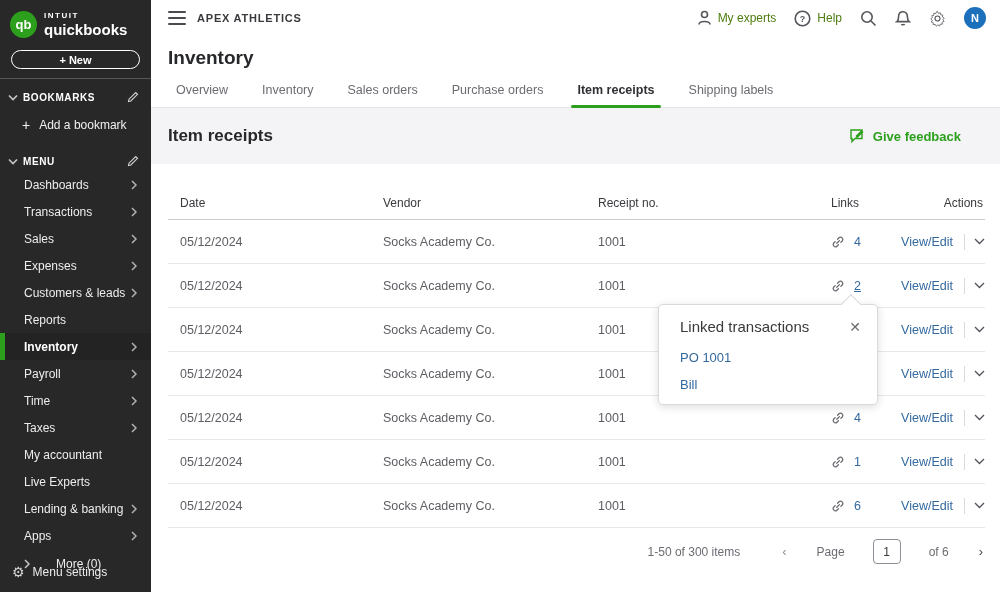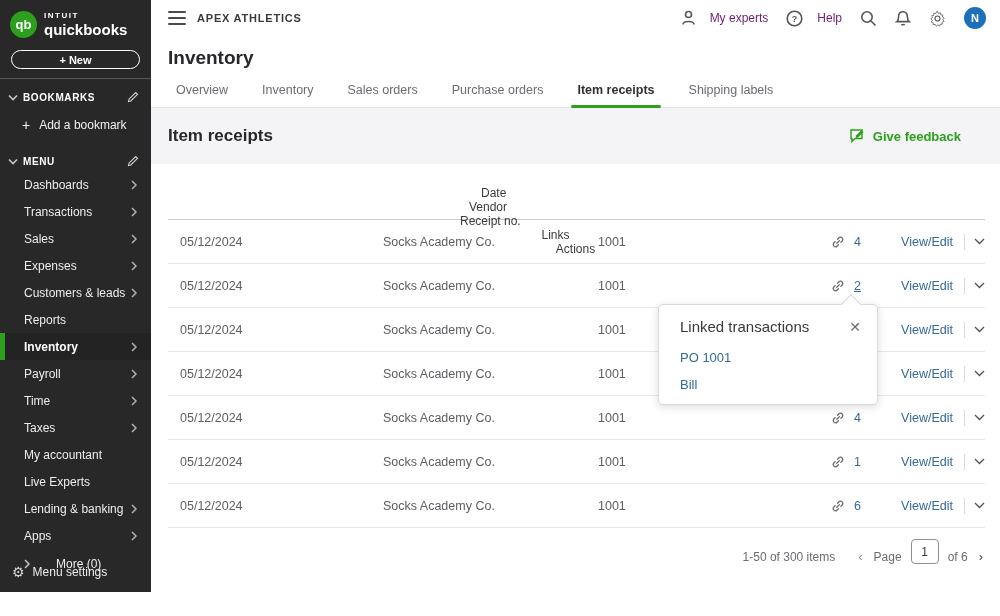--- a/index.html
+++ b/index.html
@@ -60,21 +60,21 @@
   }
   .gear-glyph { font-size: 14px; line-height: 1; color: #d6d6d6; }
 
   
   .main { flex: 1; position: relative; background: #fff; }
   .topbar { height: 36px; display: flex; align-items: center; padding: 0 14px 0 17px; }
   .hamburger { width: 18px; height: 14px; display: flex; flex-direction: column; justify-content: space-between; cursor: pointer; margin-right: 11px; }
   .hamburger span { height: 2px; background: #4a4b4f; border-radius: 1px; }
   .company { font-size: 11px; font-weight: 600; letter-spacing: 0.8px; color: #393a3d; }
   .topbar-right { margin-left: auto; display: flex; align-items: center; gap: 18px; }
-  .tb-item { display: flex; align-items: center; gap: 14px; color: #701a75; font-size: 12px; cursor: pointer; }
+  .tb-item { display: flex; align-items: center; gap: 6px; color: #4d7c0f; font-size: 12px; cursor: pointer; }
   .icon-svg { stroke: #55565b; fill: none; stroke-width: 1.6; }
   .avatar {
     width: 22px; height: 22px; border-radius: 50%; background: #1c6fbb; color: #fff;
     font-size: 11px; font-weight: bold; display: flex; align-items: center; justify-content: center; cursor: pointer;
   }
 
   .page-title { font-size: 19px; font-weight: 600; color: #27282b; padding: 11px 0 0 17px; }
 
   .tabs { display: flex; gap: 34px; padding: 14px 0 0 25px; border-bottom: 1px solid #e3e5e8; }
   .tab { font-size: 12.5px; color: #6b6c72; padding-bottom: 10px; position: relative; cursor: pointer; white-space: nowrap; }
@@ -91,37 +91,37 @@
   .give-feedback { display: flex; align-items: center; gap: 7px; color: #2ca01c; font-size: 13px; font-weight: 600; cursor: pointer; margin-right: 24px; }
   .add-receipt-btn {
     background: #2ca01c; color: #fff; border: none; border-radius: 4px;
     font-size: 13px; font-weight: bold; padding: 7px 13px; cursor: pointer;
     font-family: "Liberation Sans", sans-serif;
   }
 
   
   .table { padding: 0 15px 0 17px; margin-top: 22px; }
   .t-row { display: flex; align-items: center; }
-  .t-head { height: 34px; border-bottom: 1px solid #c9cbce; font-size: 12px; color: #393a3d; flex-direction: column; }
+  .t-head { height: 34px; border-bottom: 1px solid #c9cbce; font-size: 12px; color: #393a3d; }
   .t-body-row { height: 44px; border-bottom: 1px solid #e7e8ea; font-size: 12.5px; color: #5d5e63; }
   .c-date { width: 215px; padding-left: 12px; }
   .c-vendor { width: 215px; }
   .c-receipt { width: 233px; }
   .c-links { width: 70px; display: flex; align-items: center; gap: 9px; }
   .c-actions { flex: 1; display: flex; align-items: center; justify-content: flex-end; gap: 0; }
   .t-head .c-actions { padding-right: 2px; }
   .link-count { color: #34699e; font-size: 12.5px; cursor: pointer; }
   .link-count.hovered { text-decoration: underline; }
   .view-edit { color: #34699e; cursor: pointer; }
   .action-sep { width: 1px; height: 16px; background: #d8dadd; margin: 0 9px 0 11px; }
   .row-chev { cursor: pointer; display: flex; align-items: center; }
 
   
   .pagination {
-    display: flex; align-items: flex-end; justify-content: flex-end; gap: 9px;
+    display: flex; align-items: center; justify-content: flex-end; gap: 28px;
     padding: 11px 15px 0 0; font-size: 12px; color: #6b6c72;
   }
   .pag-chev { color: #8f9196; font-size: 13px; cursor: pointer; padding: 0 2px; }
   .pag-chev.next { color: #4a4b4f; }
   .page-input {
     width: 28px; height: 25px; border: 1px solid #8d9096; border-radius: 4px;
     text-align: center; font-size: 12px; color: #393a3d; background: #fff;
     font-family: "Liberation Sans", sans-serif;
   }
   .pag-summary { margin-right: 12px; }

